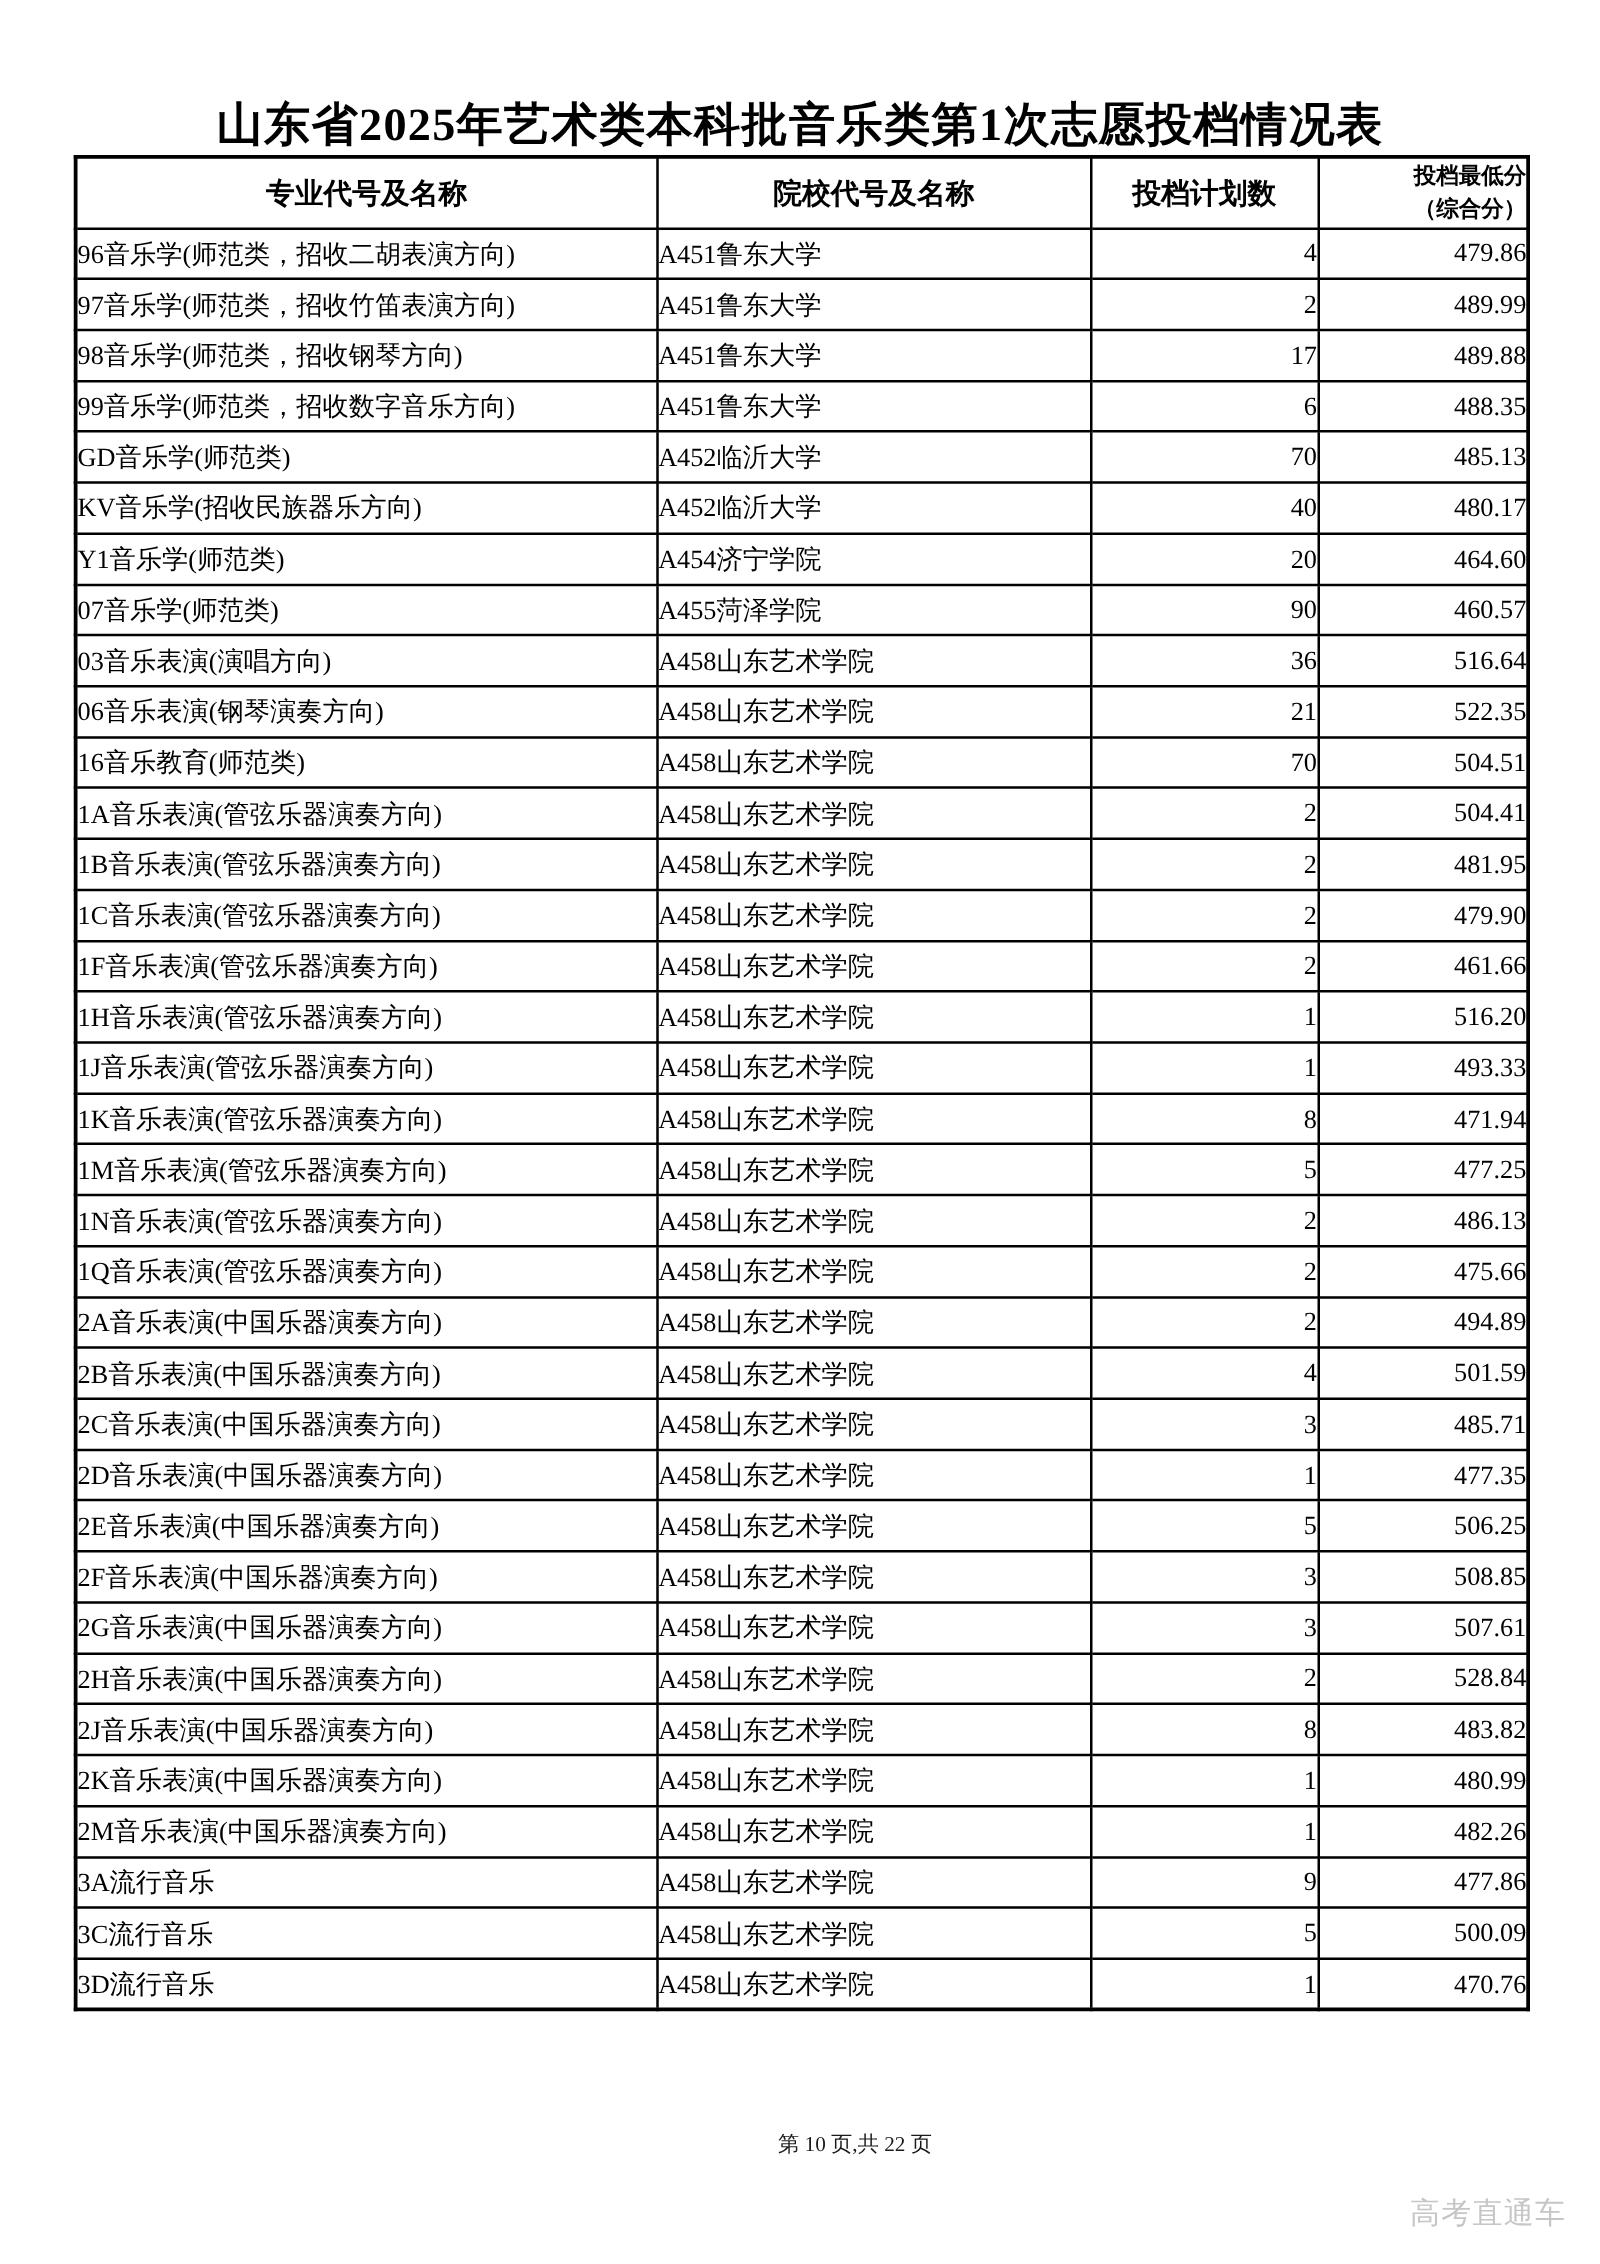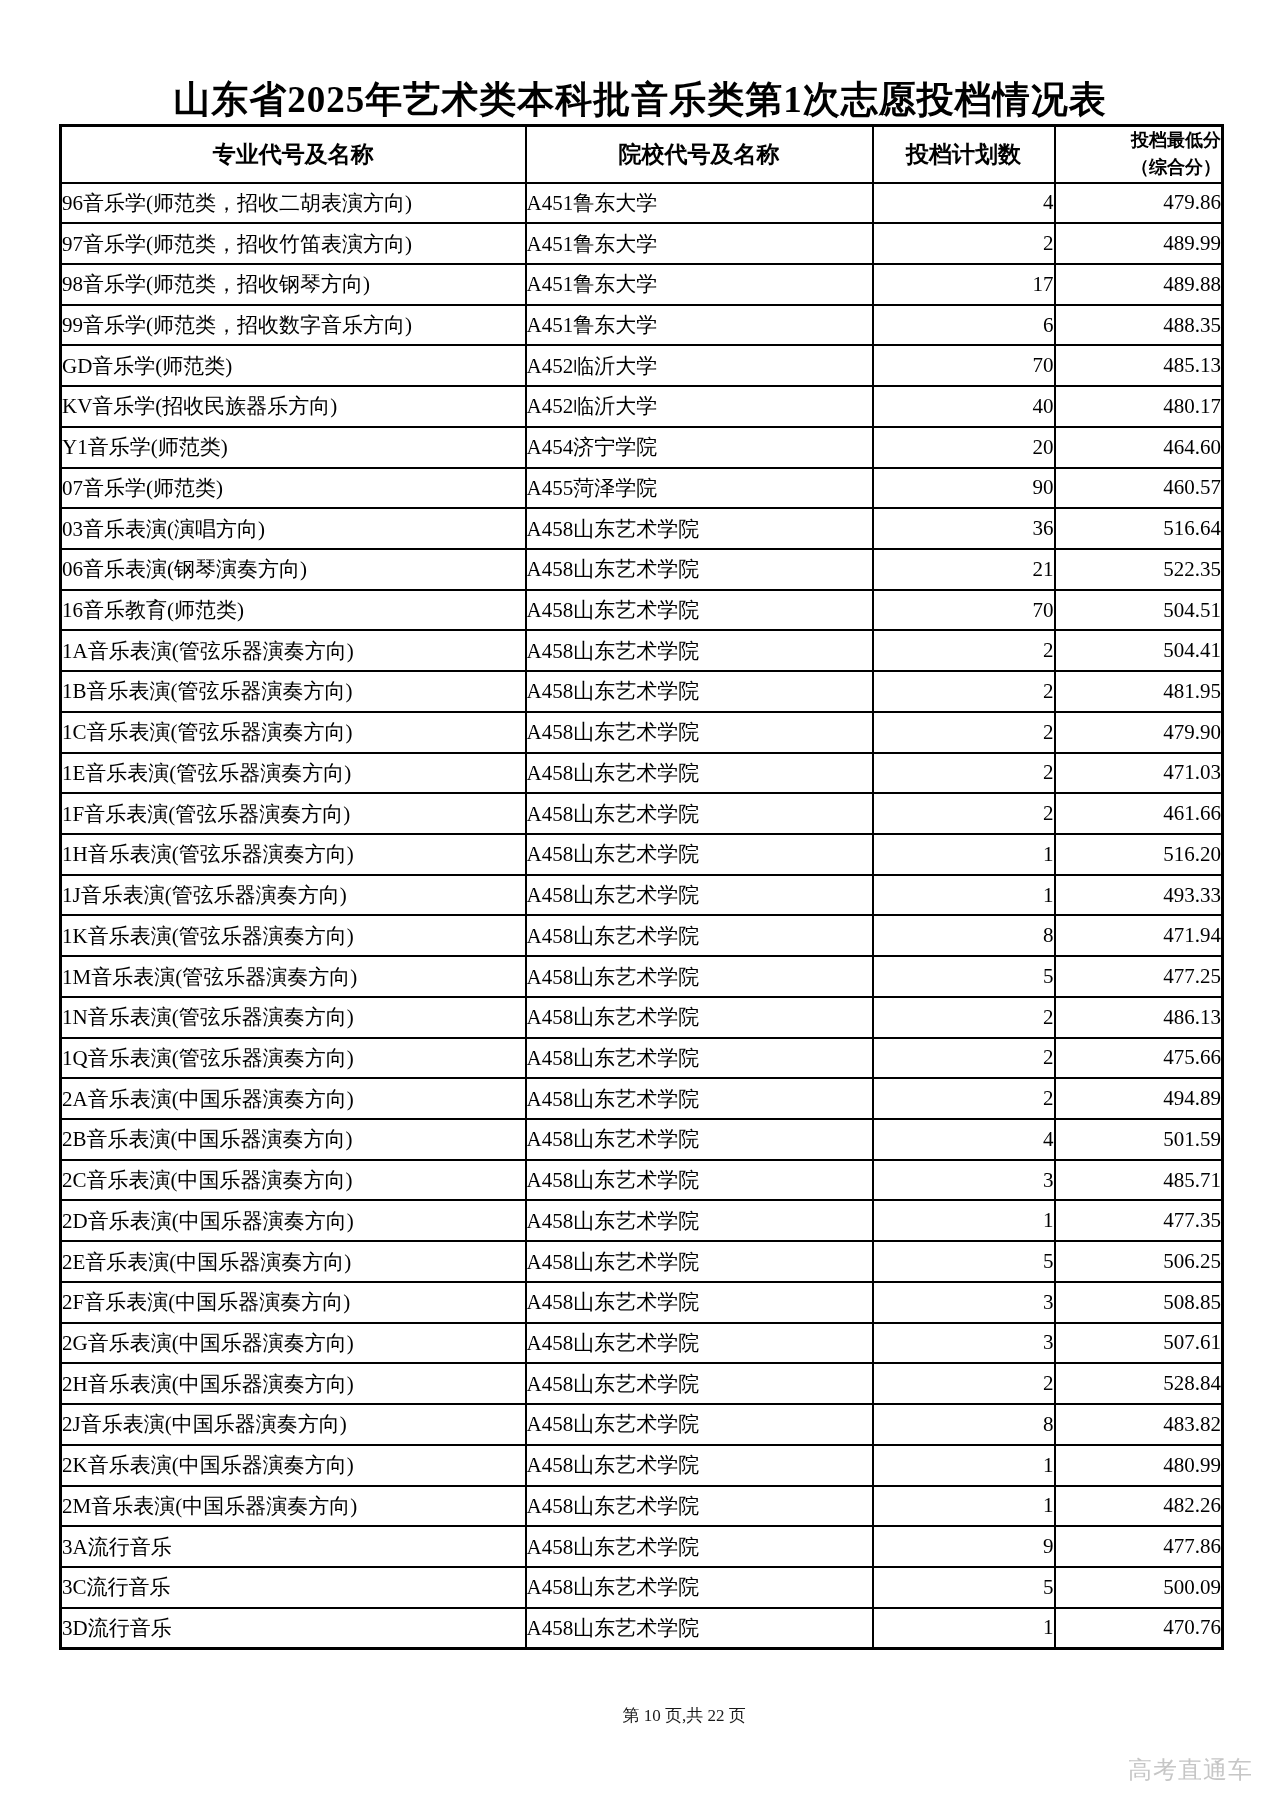--- a/index.html
+++ b/index.html
@@ -180,26 +180,20 @@
           <td class="td-plan">2</td>
           <td class="td-score">481.95</td>
         </tr>
         <tr>
           <td class="td-major">1C音乐表演(管弦乐器演奏方向)</td>
           <td class="td-college">A458山东艺术学院</td>
           <td class="td-plan">2</td>
           <td class="td-score">479.90</td>
         </tr>
         <tr>
-          <td class="td-major">1E音乐表演(管弦乐器演奏方向)</td>
-          <td class="td-college">A458山东艺术学院</td>
-          <td class="td-plan">2</td>
-          <td class="td-score">471.03</td>
-        </tr>
-        <tr>
           <td class="td-major">1F音乐表演(管弦乐器演奏方向)</td>
           <td class="td-college">A458山东艺术学院</td>
           <td class="td-plan">2</td>
           <td class="td-score">461.66</td>
         </tr>
         <tr>
           <td class="td-major">1H音乐表演(管弦乐器演奏方向)</td>
           <td class="td-college">A458山东艺术学院</td>
           <td class="td-plan">1</td>
           <td class="td-score">516.20</td>

